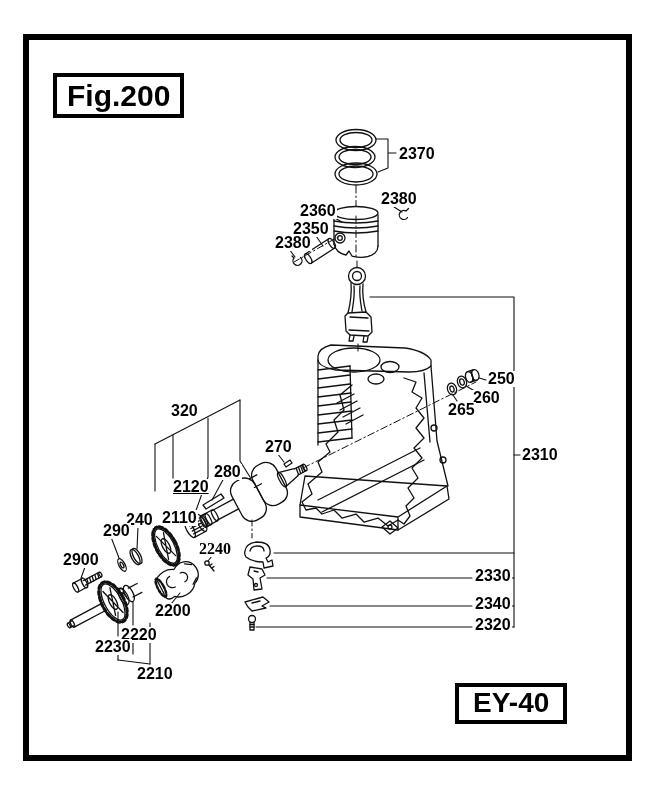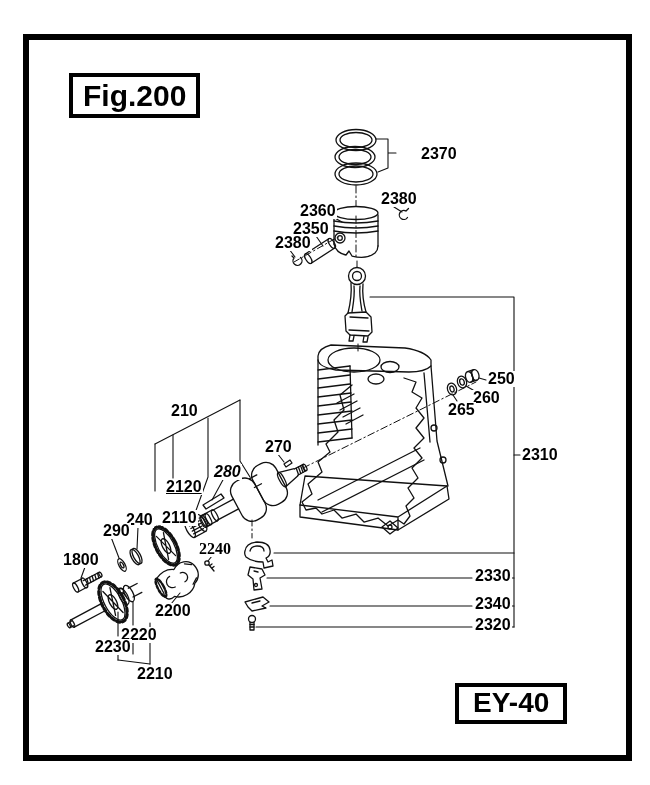--- a/index.html
+++ b/index.html
@@ -3,21 +3,21 @@
 <meta charset="utf-8">
 <style>
   html,body{margin:0;padding:0;background:#ffffff;}
   #page{position:relative;width:650px;height:785px;background:#ffffff;overflow:hidden;
         font-family:"Liberation Sans",sans-serif;}
   #frame{position:absolute;left:23px;top:34px;width:609px;height:727px;
          border:6px solid #000;box-sizing:border-box;}
   #artwork{position:absolute;left:0;top:0;width:650px;height:785px;}
   .titlebox{position:absolute;border:4px solid #000;background:#fff;color:#000;
             font-weight:bold;line-height:1.1;white-space:nowrap;}
-  #figbox{left:69px;top:73px;font-size:30px;padding:2px 10px;}
+  #figbox{left:53px;top:73px;font-size:30px;padding:2px 10px;}
   #modelbox{left:455px;top:683px;font-size:28px;padding:1px 14px;}
   .plabel{position:absolute;color:#000;font-weight:bold;font-size:16px;line-height:1;
           white-space:nowrap;background:#fff;padding:0 1px;}
 </style>
 </head>
 <body>
 
 <div id="page">
 
   <div id="frame"></div>
@@ -239,37 +239,37 @@
       <path d="M252,603 L260,601"></path>
     </g>
     <g>
       <circle cx="252" cy="619" r="3.5"></circle>
       <path d="M250,622 V630 M254,622 V630 M250,630 H254"></path>
       <path d="M250,624.5 H254 M250,627 H254"></path>
     </g>
   </svg>
 
   <div id="labels">
-      <div class="plabel" style="left: 420px; top: 146px;">2370</div>
+      <div class="plabel" style="left: 398px; top: 146px;">2370</div>
       <div class="plabel" style="left: 380px; top: 191px;">2380</div>
       <div class="plabel" style="left: 299px; top: 203px;">2360</div>
       <div class="plabel" style="left: 292px; top: 221px;">2350</div>
       <div class="plabel" style="left: 274px; top: 235px;">2380</div>
       <div class="plabel" style="left: 487px; top: 371px;">250</div>
       <div class="plabel" style="left: 472px; top: 390px;">260</div>
       <div class="plabel" style="left: 447px; top: 402px;">265</div>
       <div class="plabel" style="left: 521px; top: 447px;">2310</div>
-      <div class="plabel" style="left: 170px; top: 403px;">210</div>
+      <div class="plabel" style="left: 170px; top: 403px;">320</div>
       <div class="plabel" style="left: 264px; top: 439px;">270</div>
-      <div class="plabel" style="left: 213px; top: 464px; font-style: italic;">280</div>
-      <div class="plabel" style="left: 165px; top: 479px; text-decoration: underline;">2120</div>
+      <div class="plabel" style="left: 213px; top: 464px;">280</div>
+      <div class="plabel" style="left: 172px; top: 479px; text-decoration: underline;">2120</div>
       <div class="plabel" style="left: 137px; top: 510px; margin-left: 24px;">2110</div>
       <div class="plabel" style="left: 125px; top: 512px;">240</div>
       <div class="plabel" style="left: 102px; top: 523px;">290</div>
-      <div class="plabel" style="left: 62px; top: 552px;">1800</div>
+      <div class="plabel" style="left: 62px; top: 552px;">2900</div>
       <div class="plabel" style="left: 198px; top: 541px; font-family: Liberation Serif, serif;">2240</div>
       <div class="plabel" style="left: 154px; top: 603px;">2200</div>
       <div class="plabel" style="left: 120px; top: 627px;">2220</div>
       <div class="plabel" style="left: 94px; top: 639px;">2230</div>
       <div class="plabel" style="left: 136px; top: 666px; text-align: right;">2210</div>
       <div class="plabel" style="left: 474px; top: 568px;">2330</div>
       <div class="plabel" style="left: 474px; top: 596px;">2340</div>
       <div class="plabel" style="left: 474px; top: 617px; text-align: right;">2320</div>
     </div>
 

